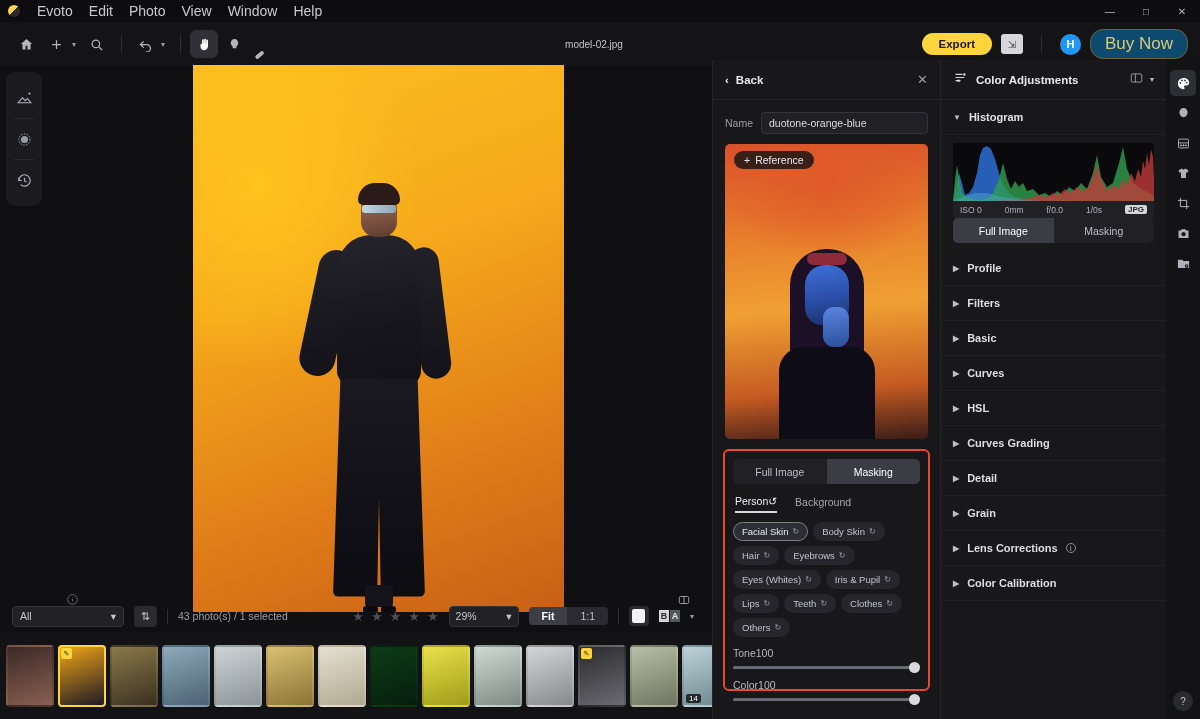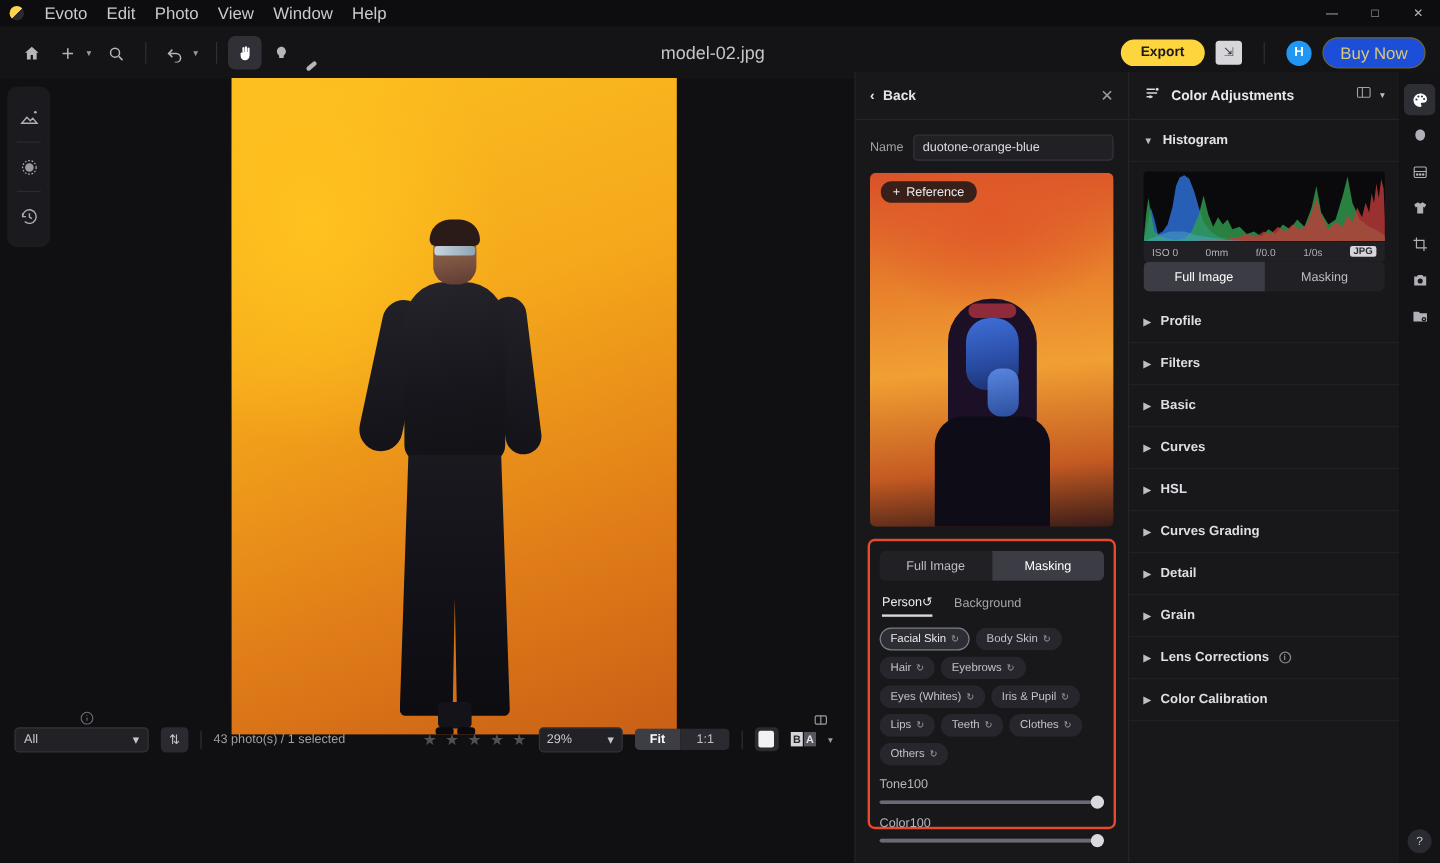--- a/index.html
+++ b/index.html
@@ -39,41 +39,41 @@
   .tbtn {
     width: 28px; height: 28px; border-radius: 6px;
     display: flex; align-items: center; justify-content: center;
     color: #b5b5bb; margin-right: 2px;
   }
   .tbtn.active { background: #303036; color: #ffffff; }
   .tsep { width: 1px; height: 18px; background: #2e2e34; margin: 0 9px; }
   .caret { font-size: 8px; color: #9a9aa2; margin-right: 6px; }
   .doc-title {
     position: absolute; left: 0; right: 12px; text-align: center;
-    font-size: 15px; color: #c4c4ca; pointer-events: none;
+    font-size: 10px; color: #c4c4ca; pointer-events: none;
   }
   .right-actions {
     position: absolute; right: 12px; display: flex; align-items: center; gap: 9px;
   }
   .export-btn {
     background: #ffd53d; color: #1a1a1a; font-size: 11.5px; font-weight: bold;
     border-radius: 13px; padding: 5px 17px;
   }
   .icon-sq {
     width: 22px; height: 20px; border-radius: 3px; background: #d7d7db;
     display:flex; align-items:center; justify-content:center; color:#3a3a40; font-size:10px;
   }
   .avatar {
     width: 21px; height: 21px; border-radius: 50%; background: #2196f3;
     color: #fff; font-size: 11px; font-weight: bold;
     display: flex; align-items: center; justify-content: center;
   }
   .buy-btn {
-    border: 1px solid #6e6433; color: #d8c87a; font-size: 14px;
-    border-radius: 13px; padding: 4px 14px; background: #1d4ed8;
+    border: 1px solid #6e6433; color: #d8c87a; font-size: 17px;
+    border-radius: 13px; padding: 4px 14px; background: #0c4a6e;
   }
 
   
   .left-rail {
     position: absolute; top: 72px; left: 6px; width: 36px;
     background: #1b1b1f; border-radius: 9px; padding: 6px 0;
   }
   .rail-btn {
     width: 36px; height: 40px; display: flex; align-items: center; justify-content: center;
     color: #aeaeb6;
@@ -523,20 +523,42 @@
     <div class="swatch">
         <i></i>
       </div>
     <div class="ab-icon">
       <span class="a">B</span>
         <span class="b">A</span>
     </div>
     <span class="caret">▾</span>
   </div>
 
+  <div class="filmstrip">
+      <div class="thumb" style="background: linear-gradient(160deg, rgb(59, 42, 40), rgb(138, 95, 80));"></div>
+      <div class="thumb sel" style="background: linear-gradient(160deg, rgb(240, 164, 24), rgb(29, 26, 36));">
+        <div class="badge-edit">✎</div>
+      </div>
+      <div class="thumb" style="background: linear-gradient(160deg, rgb(138, 122, 74), rgb(58, 48, 32));"></div>
+      <div class="thumb" style="background: linear-gradient(160deg, rgb(143, 169, 186), rgb(74, 98, 115));"></div>
+      <div class="thumb" style="background: linear-gradient(160deg, rgb(207, 212, 214), rgb(138, 147, 150));"></div>
+      <div class="thumb" style="background: linear-gradient(160deg, rgb(217, 192, 112), rgb(138, 115, 52));"></div>
+      <div class="thumb" style="background: linear-gradient(160deg, rgb(230, 224, 210), rgb(176, 168, 144));"></div>
+      <div class="thumb" style="background: linear-gradient(160deg, rgb(13, 59, 24), rgb(6, 31, 12));"></div>
+      <div class="thumb" style="background: linear-gradient(160deg, rgb(232, 226, 74), rgb(160, 154, 24));"></div>
+      <div class="thumb" style="background: linear-gradient(160deg, rgb(207, 217, 212), rgb(125, 138, 132));"></div>
+      <div class="thumb" style="background: linear-gradient(160deg, rgb(211, 214, 216), rgb(133, 137, 140));"></div>
+      <div class="thumb" style="background: linear-gradient(160deg, rgb(43, 43, 47), rgb(106, 106, 112));">
+        <div class="badge-edit">✎</div>
+      </div>
+      <div class="thumb" style="background: linear-gradient(160deg, rgb(184, 191, 168), rgb(109, 117, 96));"></div>
+      <div class="thumb" style="background: linear-gradient(160deg, rgb(188, 210, 216), rgb(109, 133, 140));">
+        <div class="badge-num">14</div>
+      </div>
+    </div>
 
   <div class="preset-panel">
     <div class="pp-head">
       <div class="pp-back">
         <span>‹</span>
         <span>Back</span>
       </div>
       <div class="pp-close">✕</div>
     </div>
     <div class="pp-name-row">

